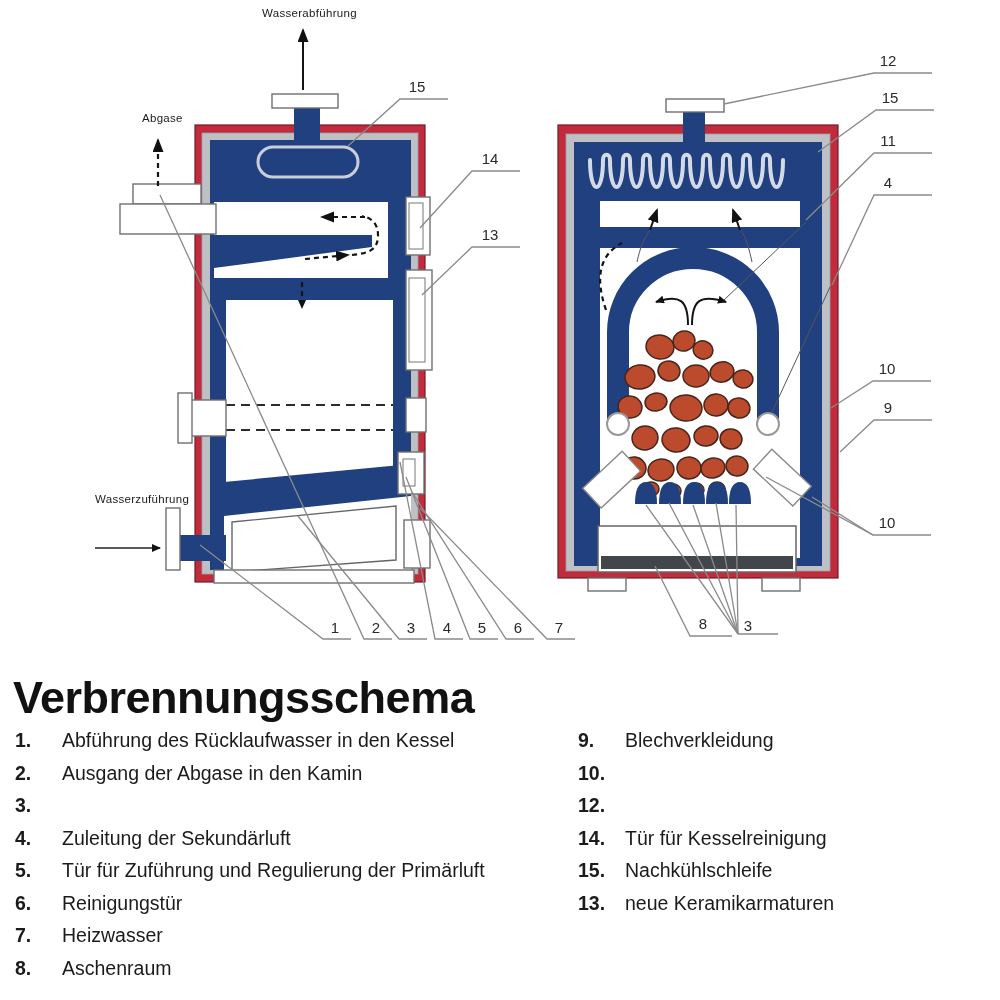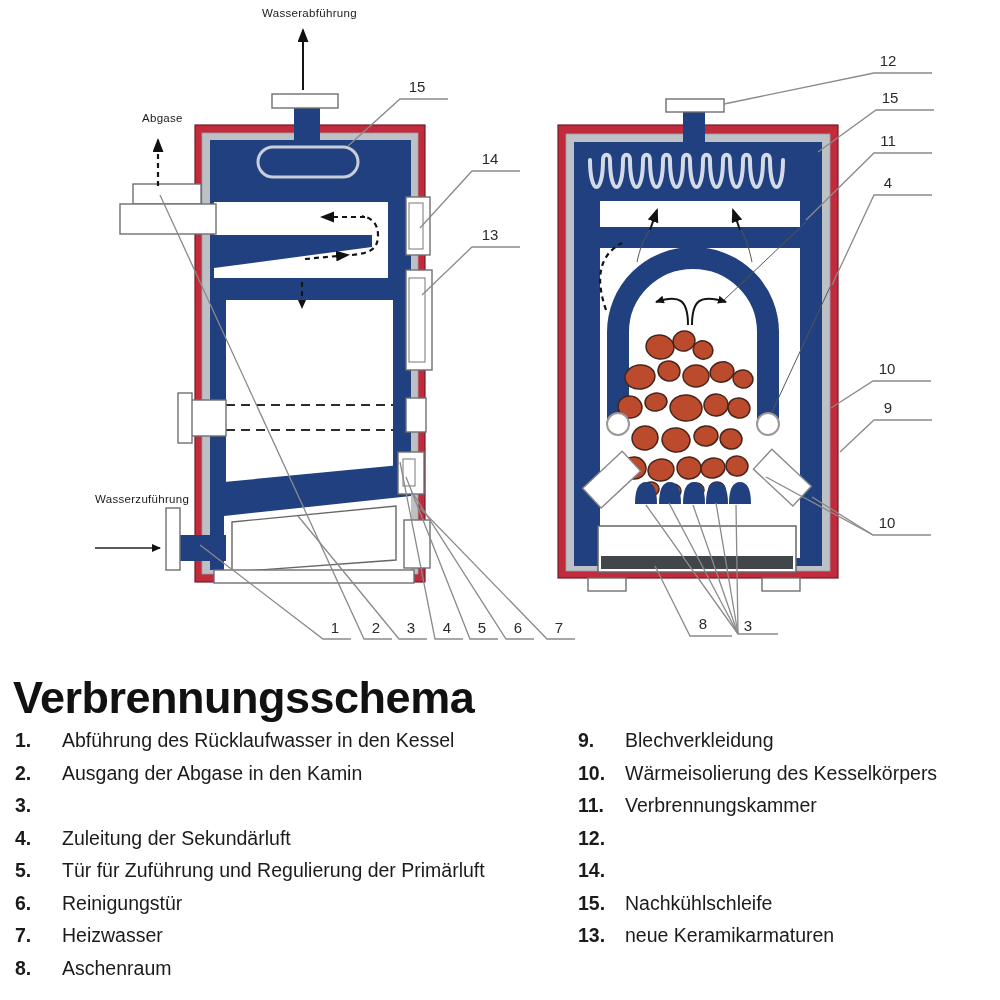--- a/index.html
+++ b/index.html
@@ -263,31 +263,27 @@
       <span class="legend-label">Aschenraum</span>
     </div>
   </div>
 <div id="legend-col-1" class="legend-col">
     <div class="legend-row">
       <span class="legend-num">9.</span>
       <span class="legend-label">Blechverkleidung</span>
     </div>
     <div class="legend-row">
       <span class="legend-num">10.</span>
-      <span class="legend-label">Wärmeisolierung des Kesselkörpers</span>
-    </div>
-    <div class="legend-row">
-      <span class="legend-num">11.</span>
-      <span class="legend-label">Verbrennungskammer</span>
     </div>
     <div class="legend-row">
       <span class="legend-num">12.</span>
     </div>
     <div class="legend-row">
       <span class="legend-num">14.</span>
+      <span class="legend-label">Tür für Kesselreinigung</span>
     </div>
     <div class="legend-row">
       <span class="legend-num">15.</span>
       <span class="legend-label">Nachkühlschleife</span>
     </div>
     <div class="legend-row">
       <span class="legend-num">13.</span>
       <span class="legend-label">neue Keramikarmaturen</span>
     </div>
   </div>

